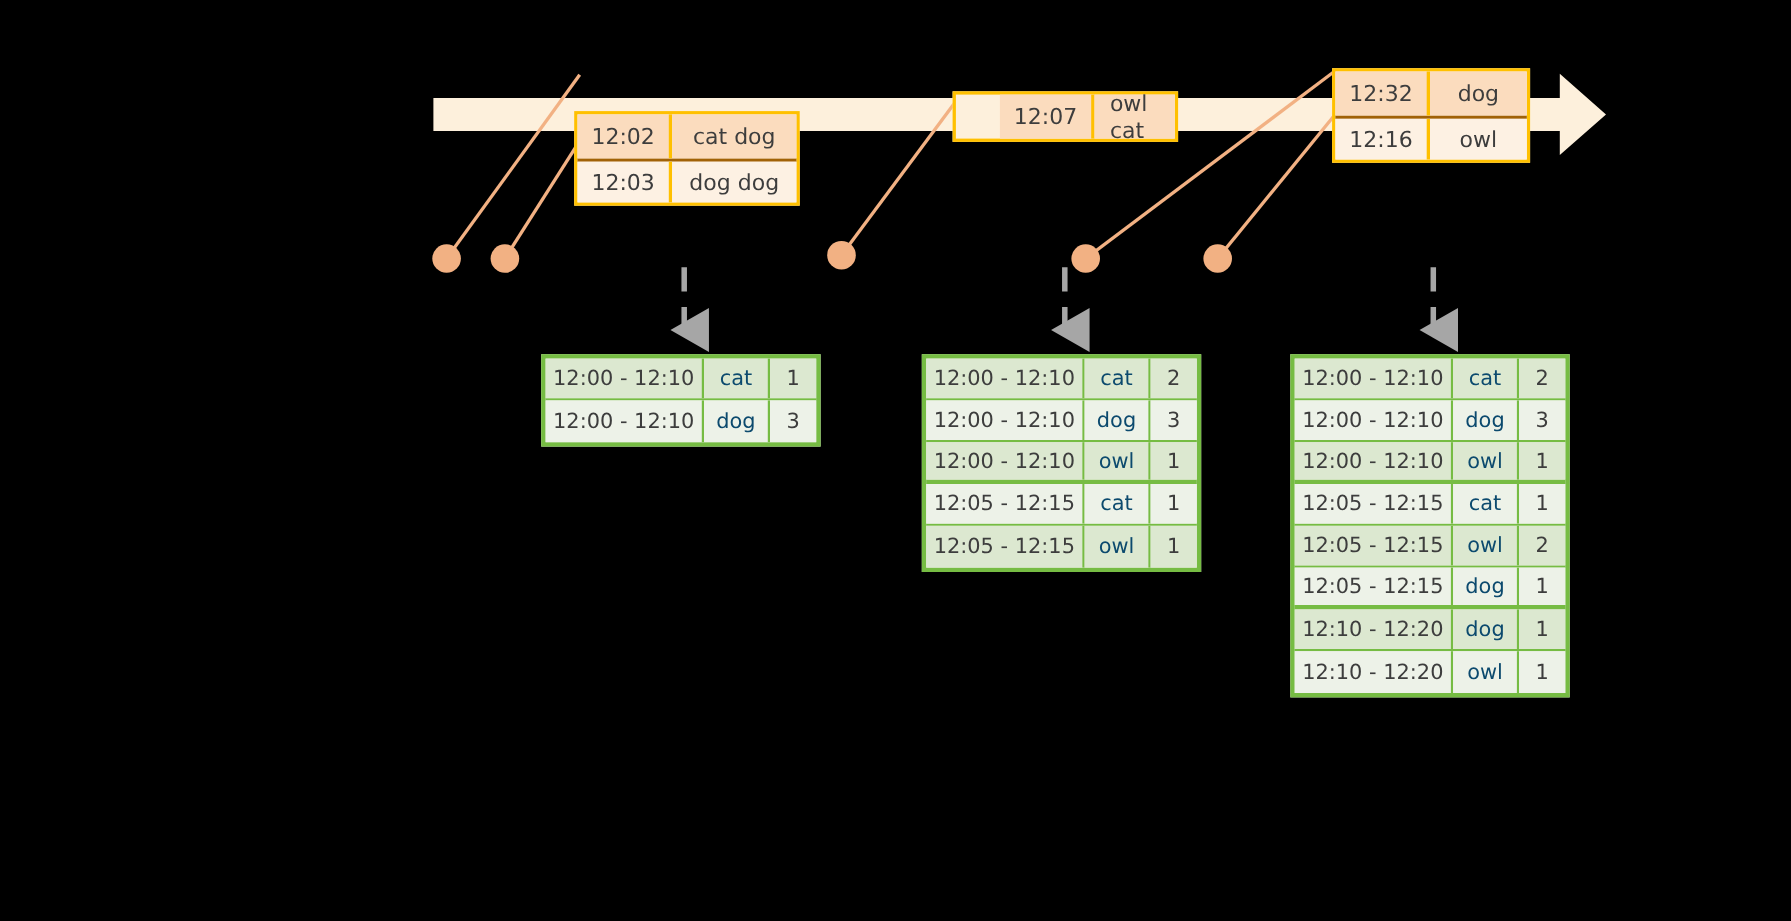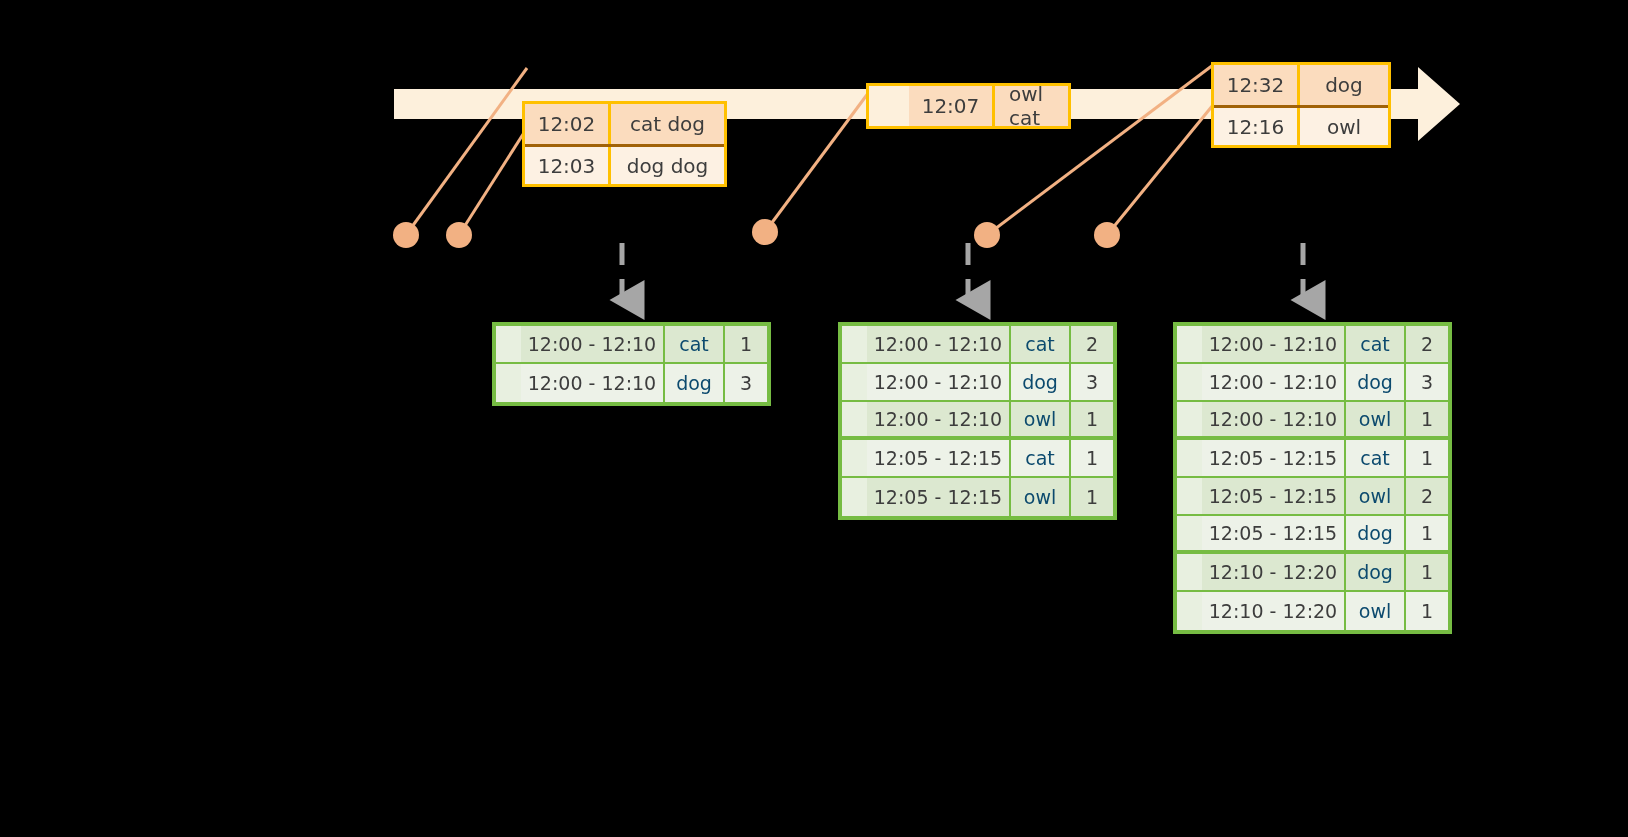--- a/index.html
+++ b/index.html
@@ -74,21 +74,20 @@
     border: 4px solid #76BC43;
     box-sizing: border-box;
     background: #E8F0E0;
     z-index: 5;
   }
   .res-row {
     display: flex;
     height: 38px;
     box-sizing: border-box;
     border-bottom: 2px solid #76BC43;
-    padding-left: 25px;
   }
   .res-row:last-child { border-bottom: none; }
   .res-row.group-end { border-bottom: 4px solid #76BC43; }
   .res-row.shade > div { background: #DCE8D0; }
   .res-row.light > div { background: #EDF2E8; }
   .res-win {
     width: 144px;
     display: flex;
     align-items: center;
     justify-content: center;

